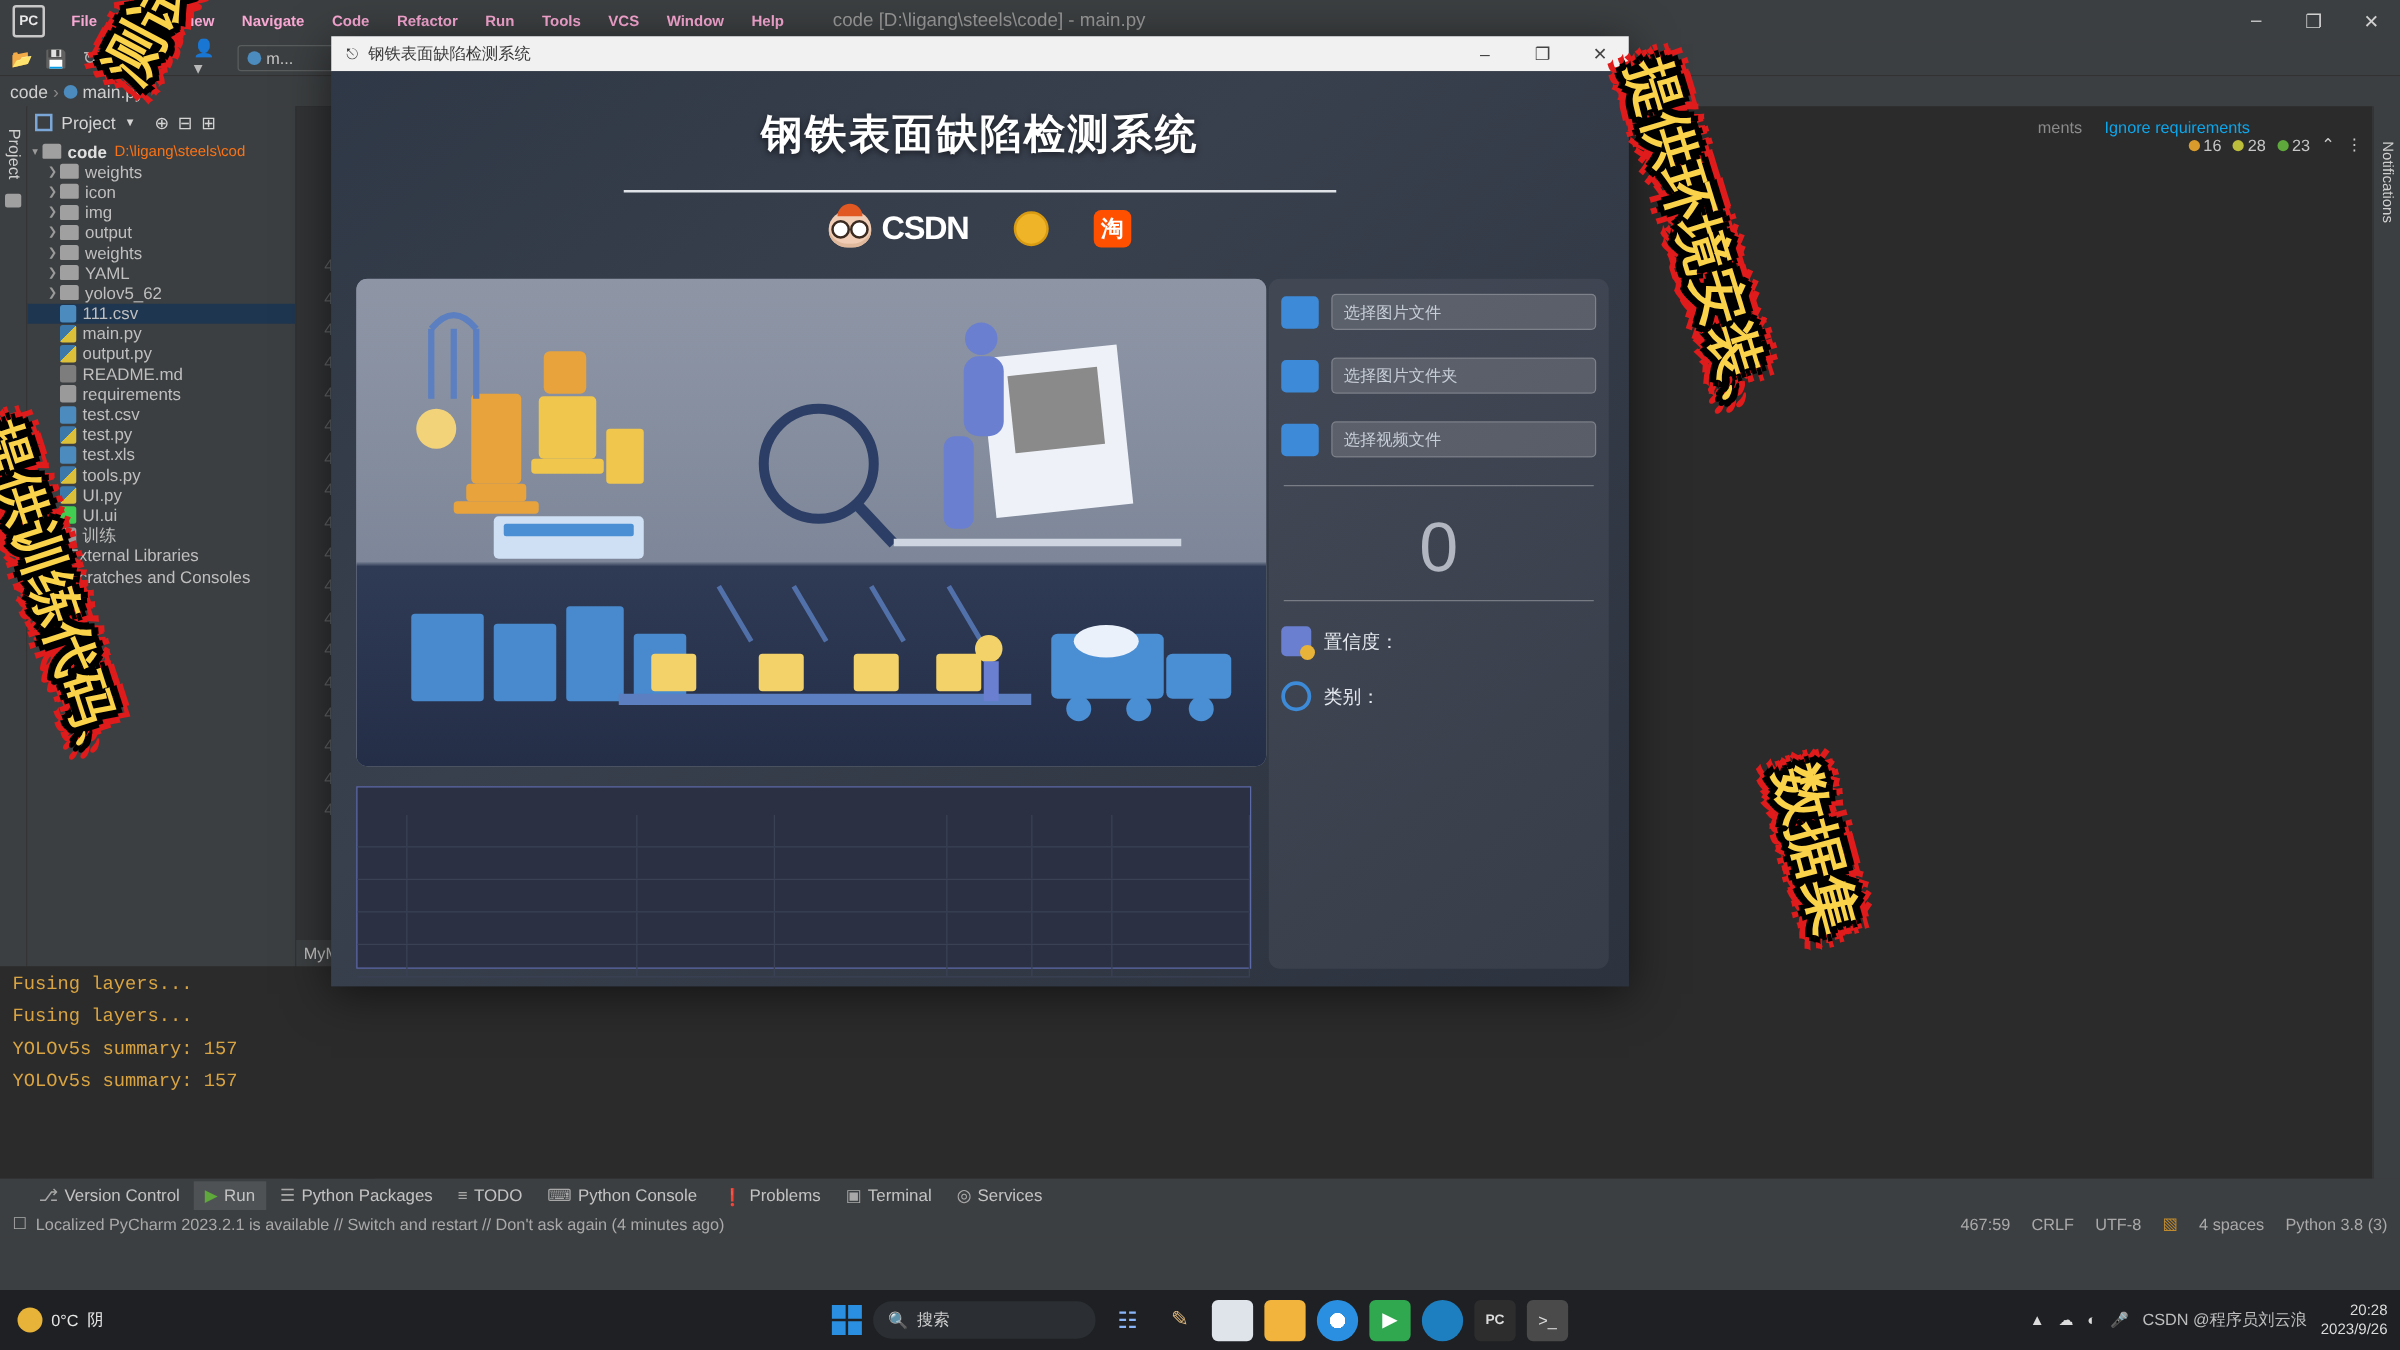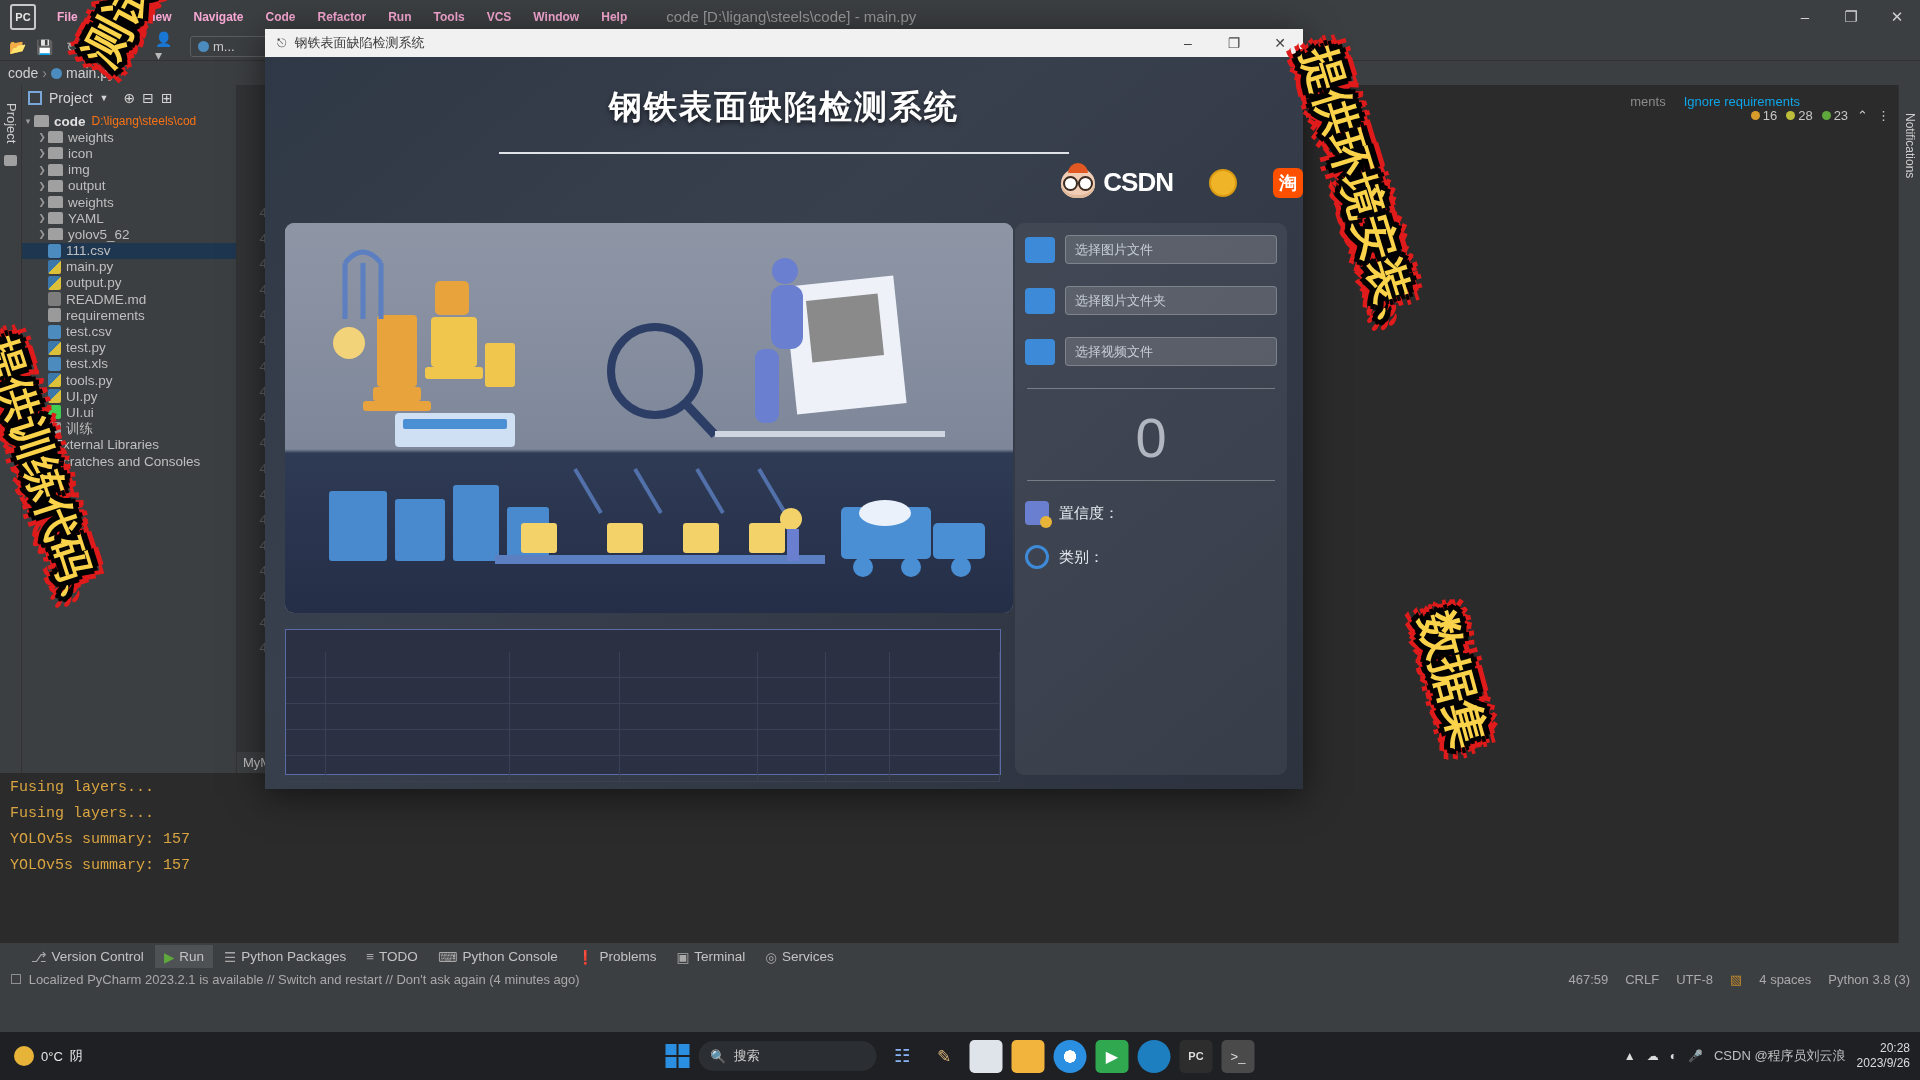--- a/index.html
+++ b/index.html
@@ -114,21 +114,21 @@
          background:#2e3440; box-shadow:0 6px 34px rgba(0,0,0,.55); }
   .app-title { height:28px; background:#f1f1f1; display:flex; align-items:center; padding-left:12px;
                gap:8px; font-size:13px; color:#3a3a3a;}
   .app-tbtns { margin-left:auto; display:flex; height:28px;}
   .app-tbtn { width:46px;height:28px;display:flex;align-items:center;justify-content:center;color:#444;font-size:14px;}
   .app-body { position:absolute; top:28px; left:0; right:0; bottom:0;
               background:linear-gradient(140deg,#2f3846 0%,#39404d 40%,#2c333f 100%); overflow:hidden;}
   .app-h1 { text-align:center; color:#ffffff; font-size:33px; font-weight:bold; padding-top:28px;
             letter-spacing:2px; text-shadow:0 2px 5px rgba(0,0,0,.6);}
   .hr-line { width:570px; height:2px; background:#dfe3e8; margin:22px auto 0; }
-  .logos { display:flex; align-items:center; justify-content:flex-end; gap:36px; margin-top:13px; }
+  .logos { display:flex; align-items:center; justify-content:center; gap:36px; margin-top:13px; }
   .csdn { display:flex; align-items:center; gap:8px; }
   .monkey { width:34px;height:30px; border-radius:50% 50% 45% 45%; background:#f0cdb4;
             position:relative; box-shadow:inset 0 -3px 0 #e0b99c;}
   .monkey::before,.monkey::after{content:"";position:absolute;top:8px;width:11px;height:11px;border-radius:50%;
             background:#fff;border:2px solid #3a2a20;}
   .monkey::before{left:2px;} .monkey::after{right:2px;}
   .monkey-hair{position:absolute;top:-5px;left:7px;width:20px;height:10px;background:#e25822;
             border-radius:10px 10px 0 0;}
   .csdn-txt{color:#fff;font-size:26px;font-weight:600;letter-spacing:-1px;}
   .coin { width:28px;height:28px;border-radius:50%;background:#f0b429;border:2px solid #d99b12;}

